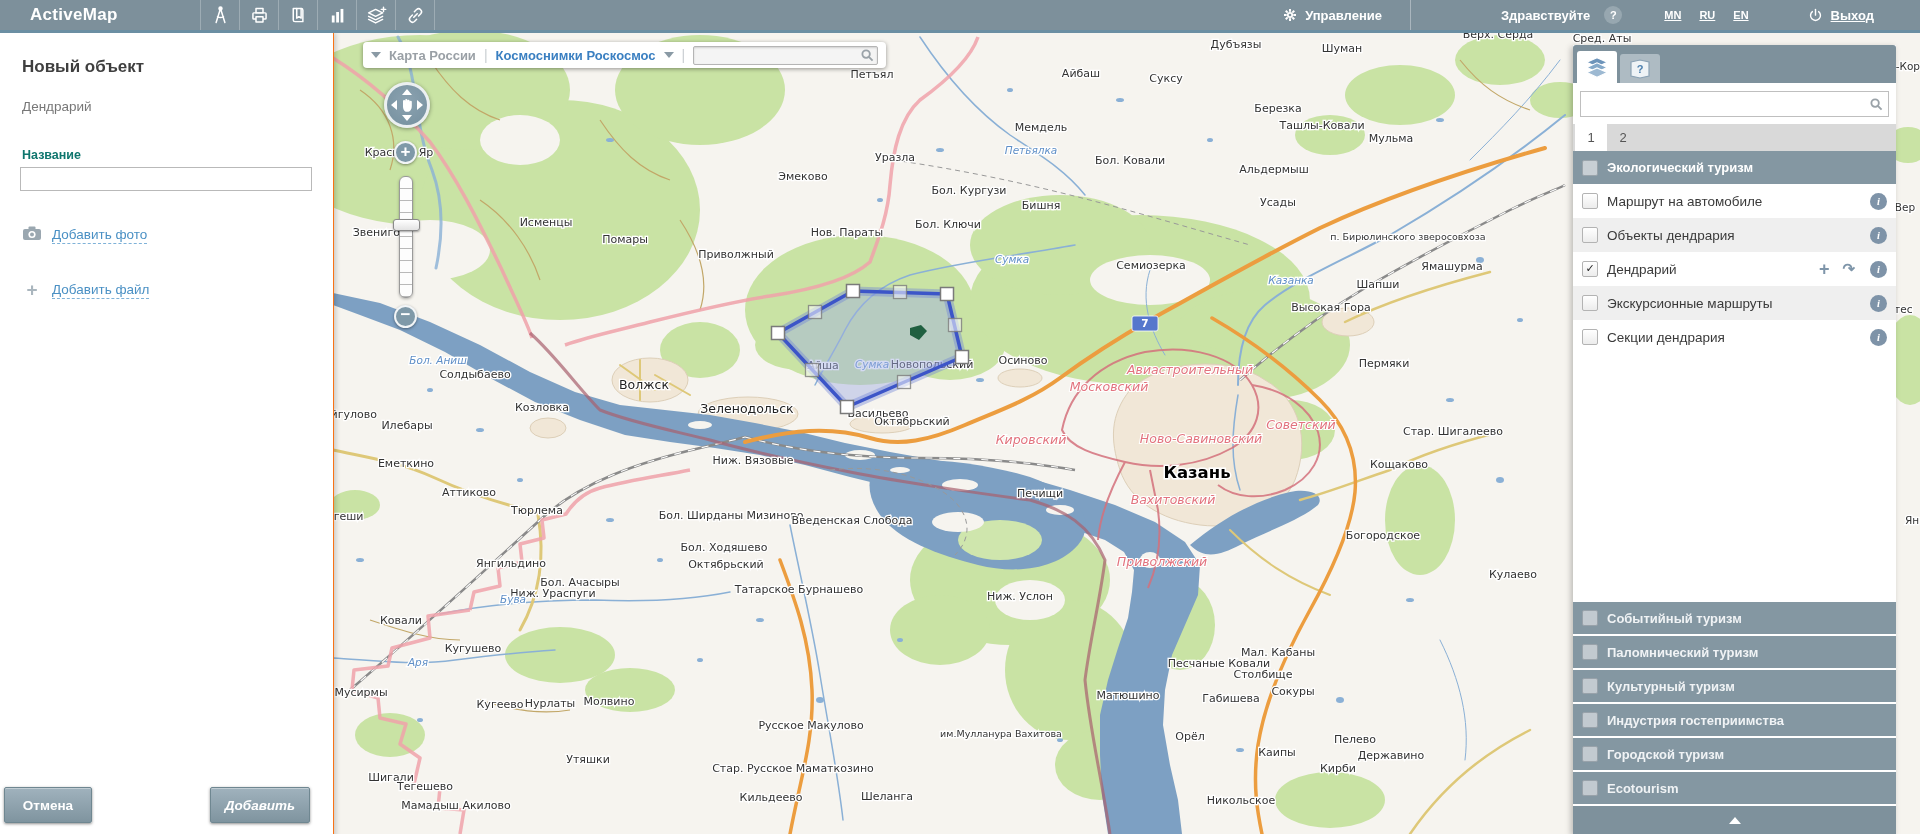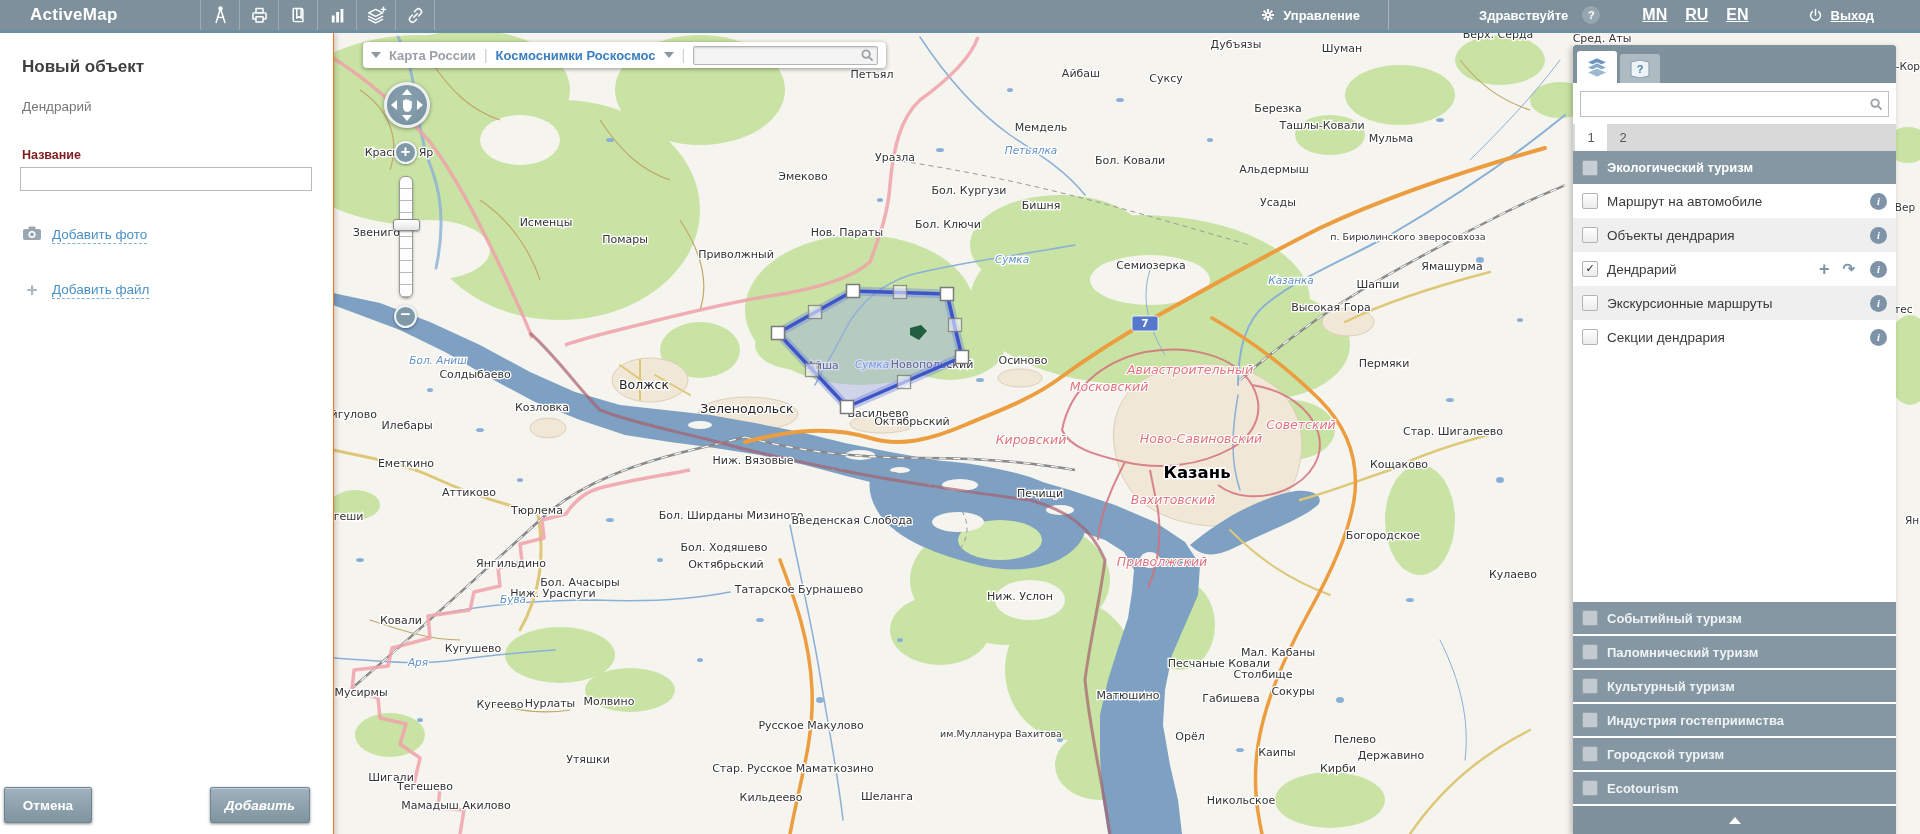--- a/index.html
+++ b/index.html
@@ -15,30 +15,30 @@
   .htool:last-child{border-right:1px solid rgba(255,255,255,.25);}
   .htool svg{width:21px;height:21px;stroke:#fff;fill:none;stroke-width:1.7;stroke-linecap:round;stroke-linejoin:round;}
   .hspacer{flex:1;}
   .hmgmt{display:flex;align-items:center;gap:7px;font-weight:bold;font-size:13px;padding:0 28px;cursor:pointer;height:30px;}
   .hmgmt svg{width:16px;height:16px;}
   .hdiv{width:1px;height:30px;background:rgba(255,255,255,.35);}
   .hgreet{font-weight:bold;font-size:13px;margin-left:90px;}
   .hhelp{width:18px;height:18px;border-radius:50%;background:#97a7b0;color:#fff;font-size:11px;font-weight:bold;
          display:flex;align-items:center;justify-content:center;margin-left:14px;cursor:pointer;}
   .hlangs{display:flex;gap:18px;margin-left:42px;}
-  .hlang{font-size:16px;font-weight:bold;text-decoration:underline;cursor:pointer;}
+  .hlang{font-size:11px;font-weight:bold;text-decoration:underline;cursor:pointer;}
   .hlogout{display:flex;align-items:center;gap:7px;margin:0 46px 0 58px;cursor:pointer;}
   .hlogout svg{width:17px;height:17px;stroke:#fff;fill:none;stroke-width:2;stroke-linecap:round;}
   .hlogout span{font-size:13px;font-weight:bold;text-decoration:underline;}
   
   .sidebar{position:absolute;left:0;top:33px;width:333px;height:830px;background:#fff;z-index:20;
            border-right:1px solid #f97316;box-shadow:2px 0 5px rgba(0,0,0,.18);}
   .sb-title{font-size:17px;font-weight:bold;color:#3f3f3f;margin:24px 0 0 22px;}
   .sb-sub{font-size:13.5px;color:#777;margin:22px 0 0 22px;}
-  .sb-label{font-size:12.5px;font-weight:bold;color:#7f1d1d;margin:34px 0 5px 22px;}
+  .sb-label{font-size:12.5px;font-weight:bold;color:#0f766e;margin:34px 0 5px 22px;}
   .sb-input{margin-left:20px;width:292px;height:24px;border:1px solid #b9b9b9;background:#fff;
             font-size:13px;padding:0 5px;box-sizing:border-box;}
   .sb-link{display:flex;align-items:center;gap:10px;margin:34px 0 0 22px;cursor:pointer;}
   .sb-link span.txt{color:#4a90c4;font-size:13.5px;border-bottom:1px dashed #7fb2d8;padding-bottom:1px;}
   .plus-glyph{color:#aab6be;font-size:19px;font-weight:bold;width:20px;text-align:center;}
   .sb-btn{position:absolute;height:36px;top:754px;border:1px solid #6f8791;border-radius:2px;color:#fff;
           font-size:13.5px;font-weight:bold;background:linear-gradient(#a0b2bd,#7f949f);
           box-shadow:0 1px 3px rgba(0,0,0,.45), inset 0 1px 0 rgba(255,255,255,.35);cursor:pointer;}
   .btn-cancel{left:4px;width:88px;}
   .btn-add{left:210px;width:100px;font-style:italic;}

